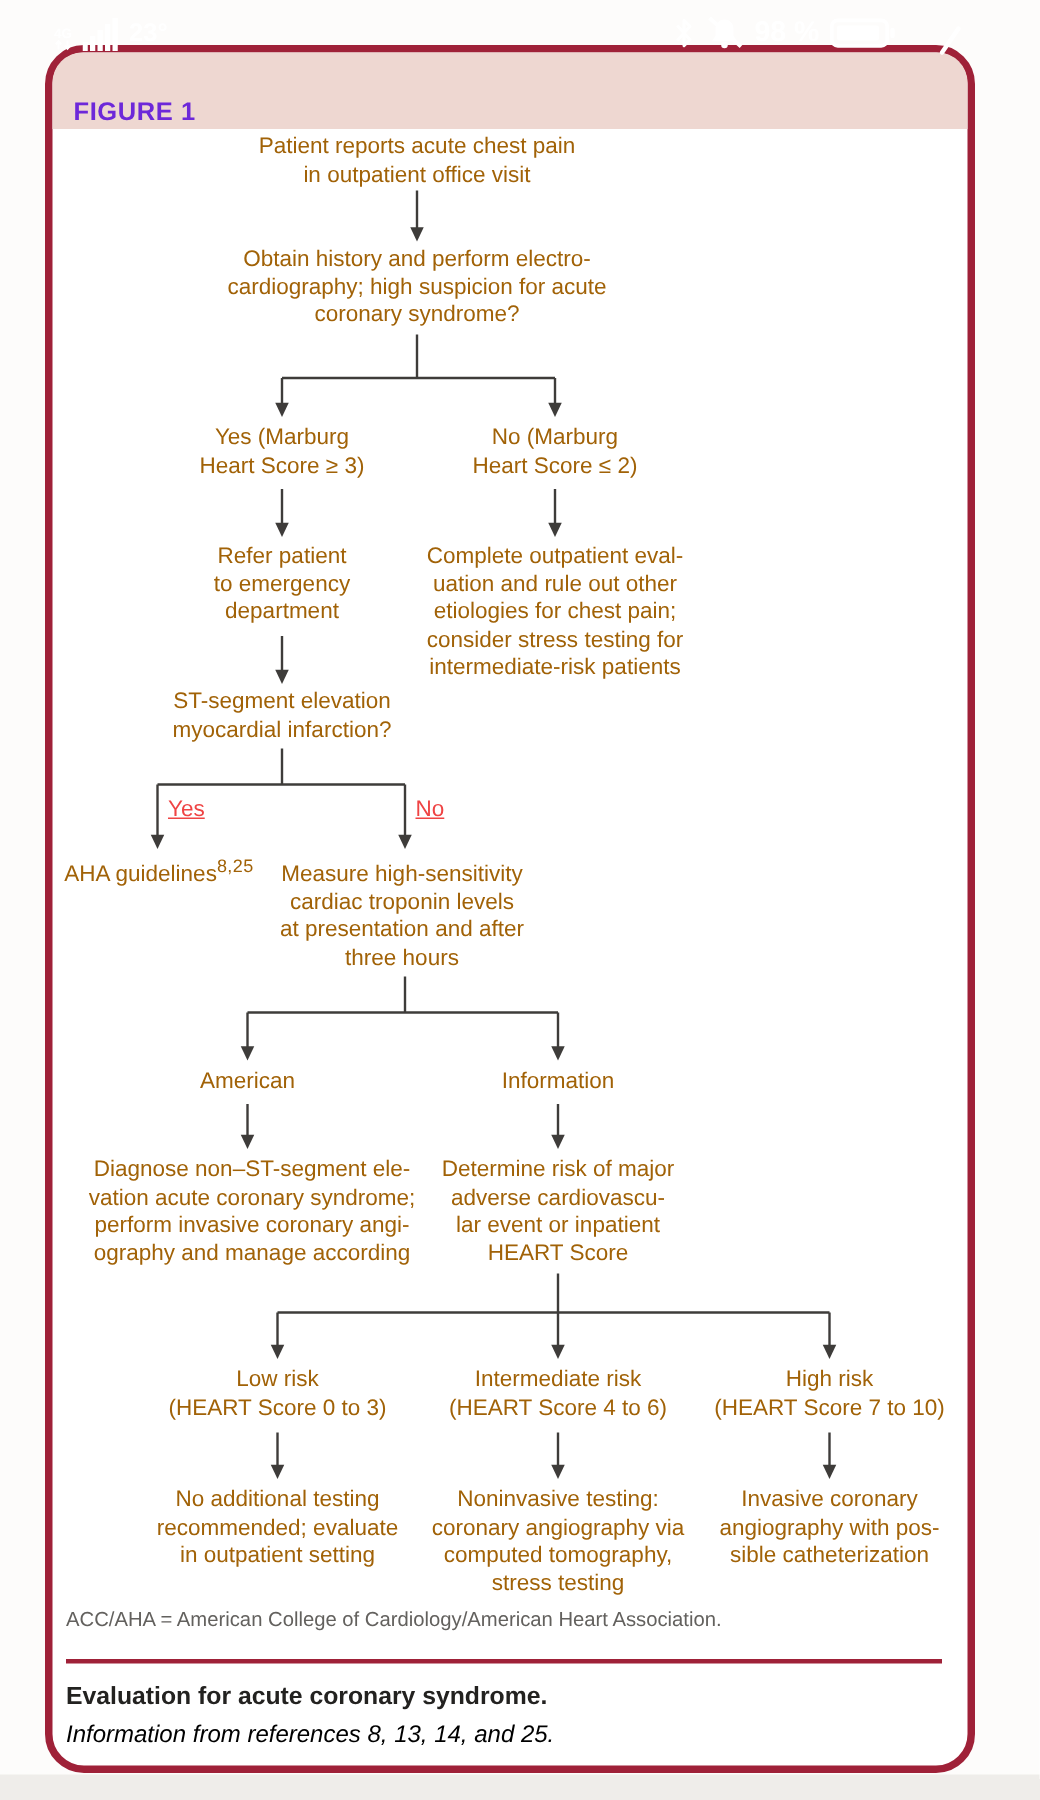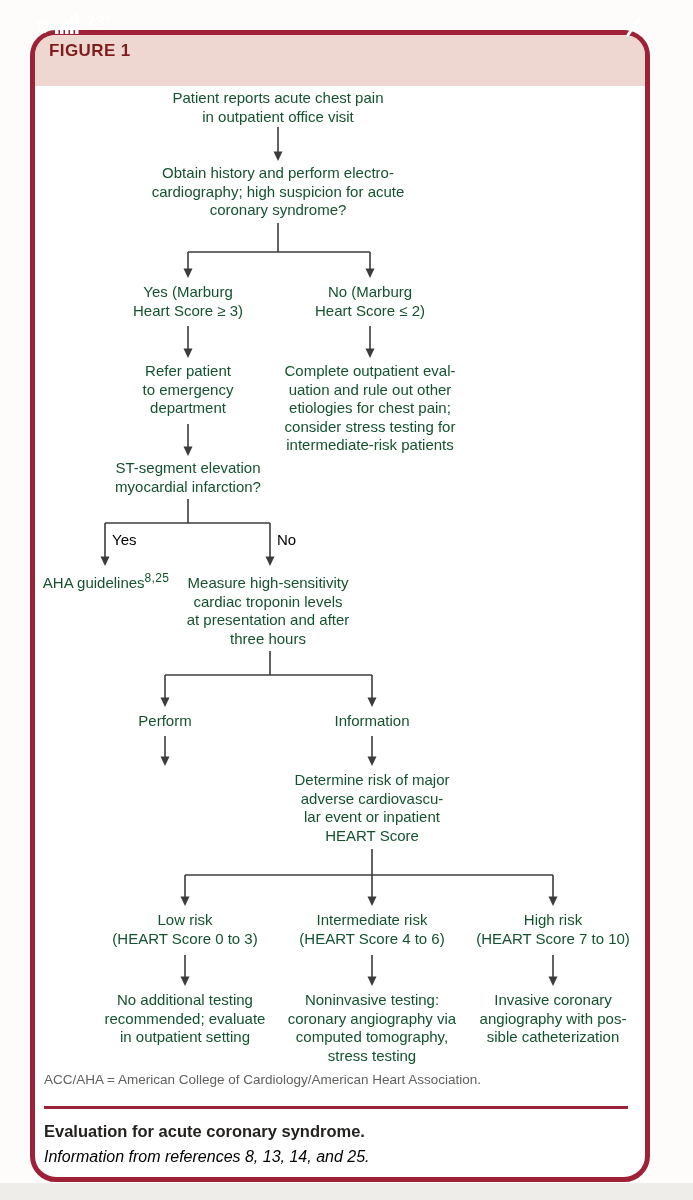--- a/index.html
+++ b/index.html
@@ -12,42 +12,42 @@
   
   .card{
     position:absolute;left:30px;top:30px;width:610px;height:1142px;
     background:#ffffff;border:5px solid #9f2138;border-radius:26px;
   }
   .card-header{
     position:absolute;left:0;top:0;width:100%;height:51px;
     background:#eed7d1;border-radius:20px 20px 0 0;
   }
   .figure-label{
-    position:absolute;left:14px;top:6px;
-    font-size:17px;font-weight:bold;letter-spacing:.4px;color:#7f1d1d;
+    position:absolute;left:14px;top:30px;
+    font-size:17px;font-weight:bold;letter-spacing:.4px;color:#6d28d9;
   }
   
   .statusbar{position:absolute;left:0;top:6px;width:616px;height:32px;z-index:5;color:#fff;padding-left:35px;}
   .sb-left{position:absolute;left:36px;top:4px;display:flex;align-items:flex-end;gap:7px;}
   .sb-right{position:absolute;left:449px;top:4px;display:flex;align-items:center;gap:7px;}
   .sb-text{font-size:17px;font-weight:600;color:#fff;line-height:24px;}
   .sb-pct{font-size:19px;font-weight:600;color:#fff;line-height:24px;}
   .dualsig{display:flex;flex-direction:column;align-items:center;line-height:8px;}
   .dualsig .net{font-size:9px;font-weight:bold;}
   .corner-slash{position:absolute;left:622px;top:10px;width:22px;height:22px;}
   
   .flow-svg{position:absolute;left:0;top:0;width:693px;height:1200px;pointer-events:none;}
   .node{
     position:absolute;transform:translateX(-50%);
     text-align:center;white-space:pre-line;width:max-content;
-    font-size:15px;line-height:18.5px;color:#14532d;
+    font-size:15px;line-height:18.5px;color:#a16207;
   }
   .node sup{font-size:12px;line-height:0;letter-spacing:.3px;}
   .side-label{
-    position:absolute;font-size:15px;line-height:18.5px;color:#000000;white-space:nowrap;
+    position:absolute;font-size:15px;line-height:18.5px;color:#ef4444;white-space:nowrap;text-decoration:underline;
   }
   
   .footnote{position:absolute;left:44px;top:1072px;font-size:13.5px;color:#63615e;}
   .divider{position:absolute;left:44px;top:1106px;width:584px;height:3px;background:#9f2138;}
   .caption-title{position:absolute;left:44px;top:1122px;font-size:16.5px;font-weight:bold;color:#232220;}
   .caption-source{position:absolute;left:44px;top:1148px;font-size:16px;font-style:italic;color:#000000;}
 </style>
 </head>
 <body>
 
@@ -68,20 +68,36 @@
       </svg>
     </span>
     <svg width="24" height="22" viewBox="0 0 24 22">
       <rect x="0" y="16" width="3.5" height="6" fill="#fff"></rect>
       <rect x="5" y="12" width="3.5" height="10" fill="#fff"></rect>
       <rect x="10" y="8" width="3.5" height="14" fill="#fff"></rect>
       <rect x="15" y="4" width="3.5" height="18" fill="#fff"></rect>
       <rect x="20" y="0" width="3.5" height="22" fill="#fff"></rect>
     </svg>
     <span class="sb-text">23°</span>
+  </div>
+  <div class="sb-right">
+    <svg width="14" height="22" viewBox="0 0 14 22">
+      <path d="M2.5 6 L11 15.5 L7 19.5 L7 2.5 L11 6.5 L2.5 16" stroke="#fff" stroke-width="2" fill="none" stroke-linejoin="round"></path>
+    </svg>
+    <svg width="26" height="22" viewBox="0 0 26 22">
+      <path d="M13 2 C9.2 2 7 5 7 8.5 L7 13 L4.5 16.5 L21.5 16.5 L19 13 L19 8.5 C19 5 16.8 2 13 2 Z" fill="#fff"></path>
+      <circle cx="13" cy="19" r="2.2" fill="#fff"></circle>
+      <line x1="3" y1="1" x2="24" y2="20" stroke="#fff" stroke-width="2.6"></line>
+    </svg>
+    <span class="sb-pct">98 %</span>
+    <svg width="44" height="22" viewBox="0 0 44 22">
+      <rect x="1.5" y="2.5" width="37" height="17" rx="4" stroke="#fff" stroke-width="2.5" fill="none"></rect>
+      <rect x="5" y="6" width="28" height="10" rx="1.5" fill="#fff"></rect>
+      <rect x="40.5" y="7.5" width="3" height="7" rx="1.5" fill="#fff"></rect>
+    </svg>
   </div>
   <svg class="corner-slash" viewBox="0 0 22 22">
     <line x1="17" y1="3" x2="6" y2="19" stroke="#fff" stroke-width="3" stroke-linecap="round"></line>
   </svg>
 </div>
 
 <svg class="flow-svg">
   <g stroke="#3e3c3a" stroke-width="1.6" fill="none">
 
     <line x1="278" y1="127" x2="278" y2="152"></line>
@@ -160,23 +176,26 @@
 intermediate-risk patients</div>
 <div class="node" style="left:188px;top:459px">ST-segment elevation
 myocardial infarction?</div>
 <div class="side-label" style="left:112px;top:531px">Yes</div>
 <div class="side-label" style="left:277px;top:531px">No</div>
 <div class="node" style="left:106px;top:574px"><div><span>AHA guidelines</span><sup>8,25</sup></div></div>
 <div class="node" style="left:268px;top:574px">Measure high-sensitivity
 cardiac troponin levels
 at presentation and after
 three hours</div>
-<div class="node" style="left:165px;top:712px">Perform</div>
+<div class="node" style="left:165px;top:712px">American</div>
 <div class="node" style="left:372px;top:712px">Information</div>
-<div class="node" style="left:168px;top:771px"></div>
+<div class="node" style="left:168px;top:771px"><span>Diagnose non–ST-segment ele-
+vation acute coronary syndrome;
+perform invasive coronary angi-
+ography and manage according</span></div>
 <div class="node" style="left:372px;top:771px">Determine risk of major
 adverse cardiovascu-
 lar event or inpatient
 HEART Score</div>
 <div class="node" style="left:185px;top:911px">Low risk
 (HEART Score 0 to 3)</div>
 <div class="node" style="left:372px;top:911px">Intermediate risk
 (HEART Score 4 to 6)</div>
 <div class="node" style="left:553px;top:911px">High risk
 (HEART Score 7 to 10)</div>

